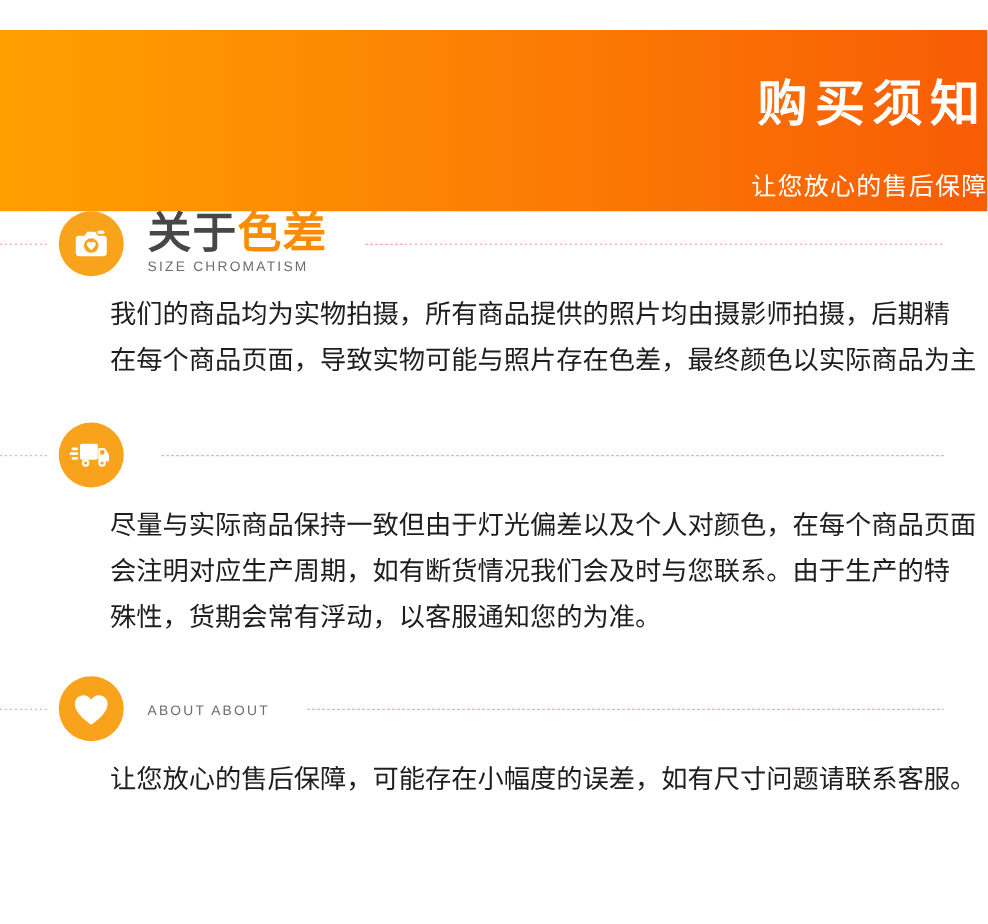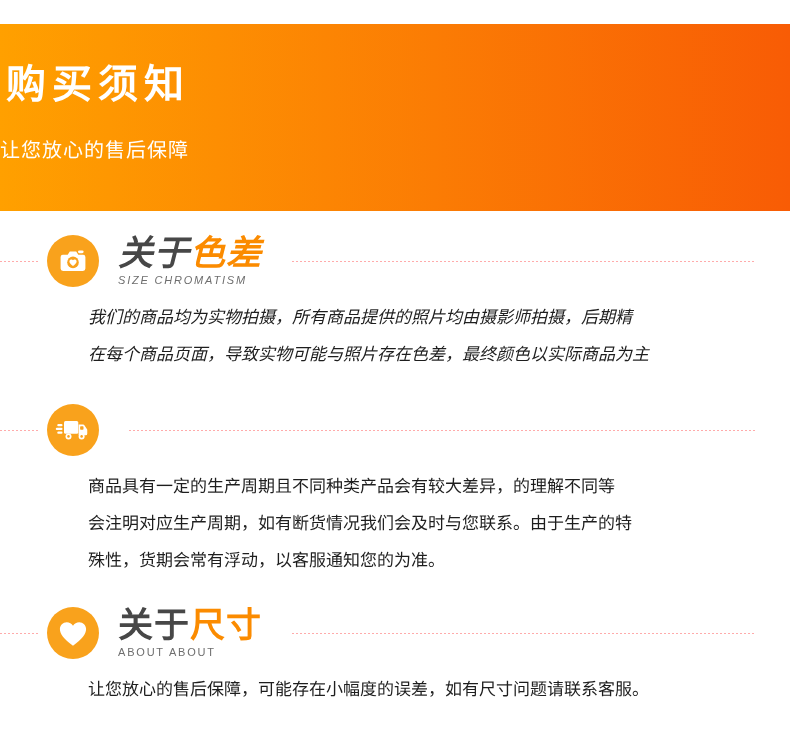--- a/index.html
+++ b/index.html
@@ -2,23 +2,23 @@
 <html lang="zh-CN"><head>
 <meta charset="utf-8">
 <style>
   html,body{margin:0;padding:0;}
   body{
     width:790px;height:739px;background:#ffffff;overflow:hidden;position:relative;
     font-family:"Liberation Sans","DejaVu Sans",sans-serif;
   }
   
   .banner{
-    margin-top:24px;height:187px;width:790px;
+    margin-top:24px;height:145px;width:790px;
     background:linear-gradient(to right,#ffa000 0%,#fb7c04 55%,#f85c05 100%);
-    text-align:left;color:#ffffff;
+    text-align:right;color:#ffffff;
   }
   .banner-title{
     padding-top:40px;font-size:40px;line-height:40px;font-weight:700;
     letter-spacing:6px;text-indent:6px;
   }
   .banner-subtitle{
     margin-top:36px;font-size:20px;line-height:20px;font-weight:400;letter-spacing:1px;
   }
   
   .section-header{
@@ -44,23 +44,23 @@
     letter-spacing:1px;white-space:nowrap;
   }
   .heading .hl{color:#fb8b00;}
   .heading-sub{
     margin-top:4px;font-size:11px;line-height:13px;color:#6e6e6e;
     letter-spacing:1.8px;white-space:nowrap;
   }
   
   .paragraph{margin:12px 0 0 88px;color:#1e1e1e;}
   .para-line{
-    font-size:17px;line-height:37px;white-space:nowrap;letter-spacing:0;
+    font-size:21px;line-height:37px;white-space:nowrap;letter-spacing:0;
   }
-  .sec1{margin-top:24px;font-style:italic;}
+  .sec1{}
   .sec2{margin-top:31px;}
   .sec3{margin-top:28px;}
 </style>
 </head>
 <body>
 
 <div class="banner">
   <div class="banner-title">购买须知</div>
   <div class="banner-subtitle">让您放心的售后保障</div>
 </div>
@@ -101,36 +101,35 @@
         <rect x="33.5" y="19" width="4.5" height="4.5" rx="1" fill="#f9a21c"></rect>
         <circle cx="18" cy="32.5" r="4" fill="#ffffff"></circle>
         <circle cx="18" cy="32.5" r="1.7" fill="#f9a21c"></circle>
         <circle cx="35.5" cy="32.5" r="4" fill="#ffffff"></circle>
         <circle cx="35.5" cy="32.5" r="1.7" fill="#f9a21c"></circle>
       </svg>
     </div>
     <div class="dash-right"></div>
   </div>
   <div class="paragraph">
-    <div class="para-line">商品具有一定的生产周期且不同种类产品会有较大差异，的理解不同等</div>
+    <div class="para-line">尽量与实际商品保持一致但由于灯光偏差以及个人对颜色，在每个商品页面</div>
     <div class="para-line">会注明对应生产周期，如有断货情况我们会及时与您联系。由于生产的特</div>
     <div class="para-line">殊性，货期会常有浮动，以客服通知您的为准。</div>
   </div>
 </div>
 
 <div class="section sec3">
   <div class="section-header">
     <div class="dash-left"></div>
     <div class="icon-circle">
       <svg width="34" height="34" viewBox="0 0 48 48">
         <path d="M24 42 C11 32.5 5.5 25.5 5.5 18.5 C5.5 13 9.8 8.8 15.2 8.8 c3.6 0 6.9 1.9 8.8 5 c1.9 -3.1 5.2 -5 8.8 -5 c5.4 0 9.7 4.2 9.7 9.7 C42.5 25.5 37 32.5 24 42 z" fill="#ffffff"></path>
       </svg>
     </div>
     <div class="heading-block">
-      <div class="heading"><span>关于</span><span class="hl">尺寸</span></div>
       <div class="heading-sub">ABOUT ABOUT</div>
     </div>
     <div class="dash-right"></div>
   </div>
   <div class="paragraph">
     <div class="para-line">让您放心的售后保障，可能存在小幅度的误差，如有尺寸问题请联系客服。</div>
   </div>
 </div>
 
 </body></html>

